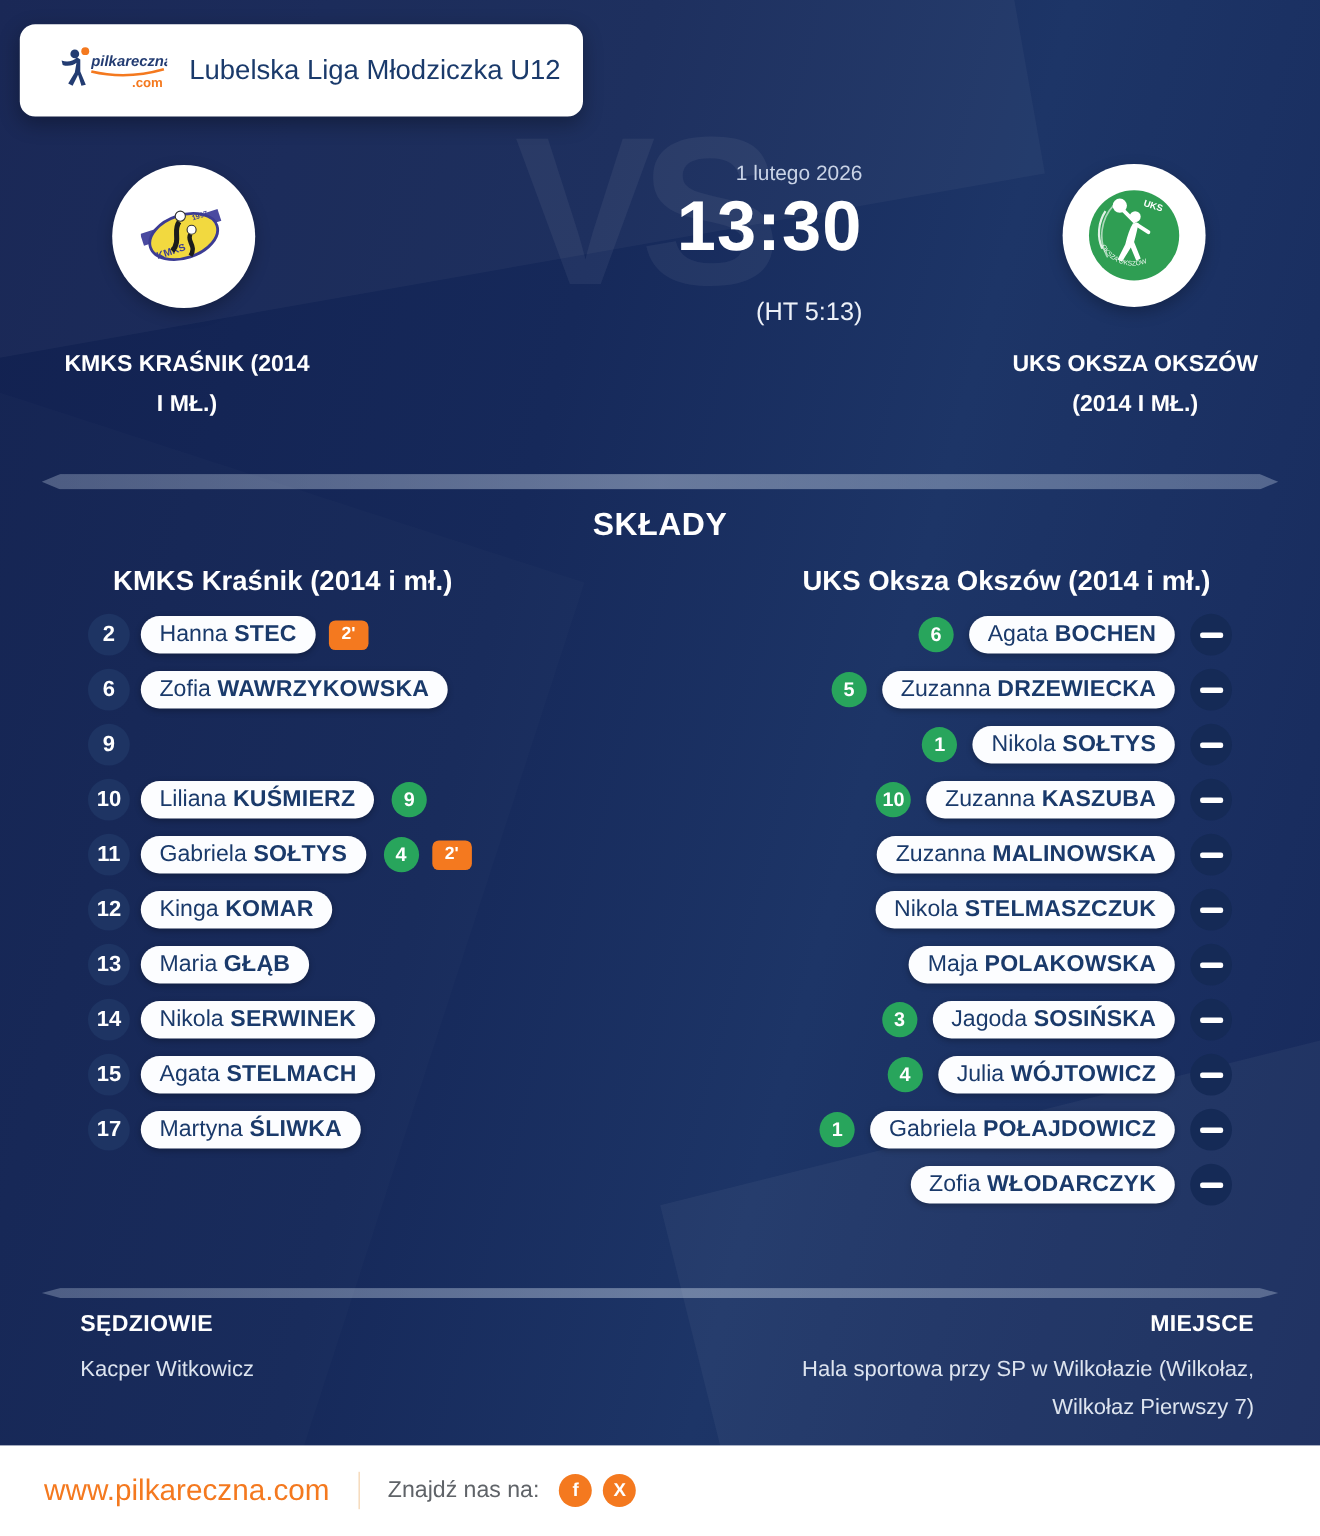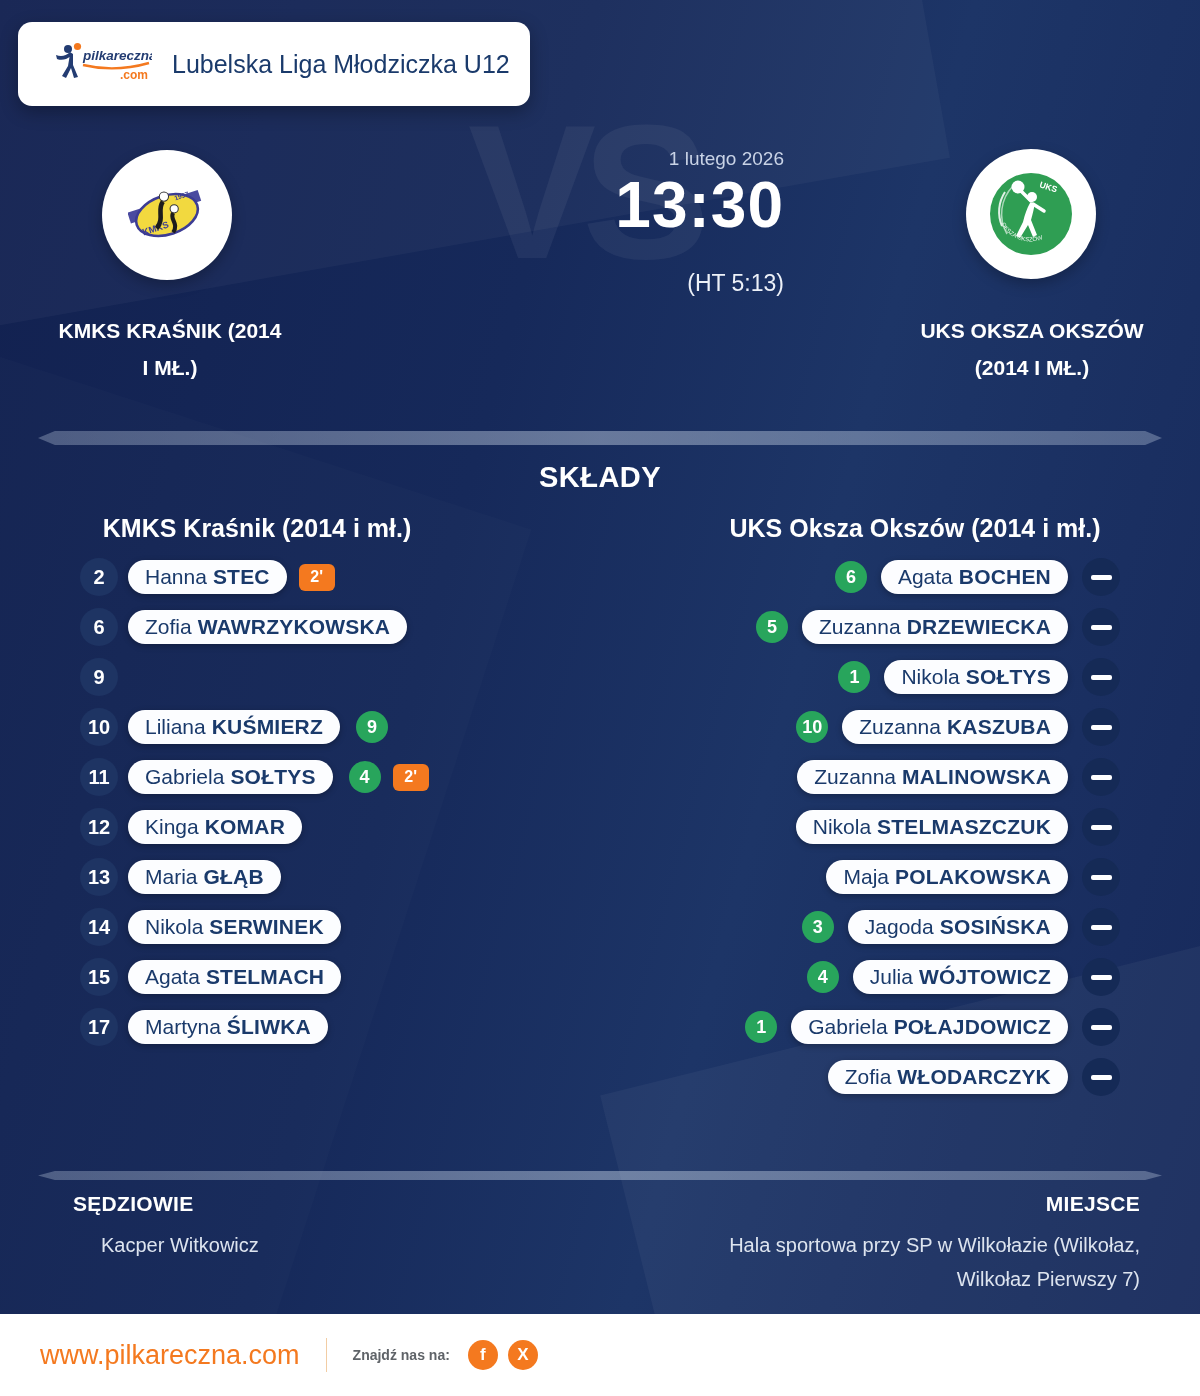--- a/index.html
+++ b/index.html
@@ -94,30 +94,30 @@
   .card-badge{
     height:27px; min-width:36px; border-radius:6px; background:#f4791f; padding:0 7px;
     display:flex; align-items:center; justify-content:center;
     color:#ffffff; font-weight:700; font-size:16px; margin-left:12px;
   }
 
   
   .details-left{ position:absolute; left:73px; top:1193px; }
   .details-right{ position:absolute; right:60px; top:1193px; width:470px; text-align:right; }
   .details-label{ color:#ffffff; font-weight:700; font-size:21px; line-height:22px; letter-spacing:0.3px; }
-  .details-text{ color:#dde4ef; font-size:20px; margin-top:13px; line-height:34px;margin-left:28px; }
+  .details-text{ color:#dde4ef; font-size:20px; margin-top:13px; line-height:34px; }
 
   
   .footer{
     position:absolute; left:0; bottom:0; width:1200px; height:82px; background:#ffffff;
     display:flex; align-items:center; padding-left:40px;
   }
   .site-link{ color:#f4791f; font-size:27px; text-decoration:none; }
   .foot-sep{ width:1px; height:34px; background:#f2cda4; margin:0 26px; }
-  .social-label{ color:#5f6368; font-size:14px; margin-right:18px;font-weight:bold; }
+  .social-label{ color:#5f6368; font-size:21px; margin-right:18px; }
   .soc{
     width:30px; height:30px; border-radius:50%; background:#f4791f; margin-right:10px;
     display:flex; align-items:center; justify-content:center;
     color:#ffffff; font-weight:700; font-size:17px; cursor:pointer;
   }
 </style>
 </head>
 <body>
 
 <div class="poster">

